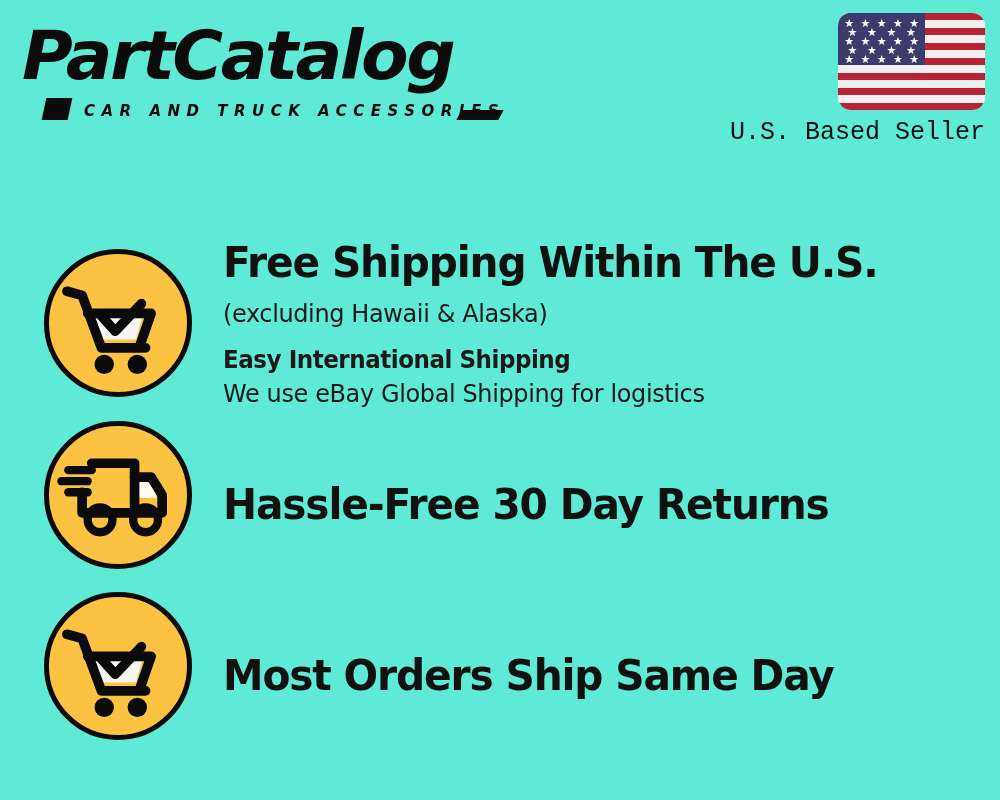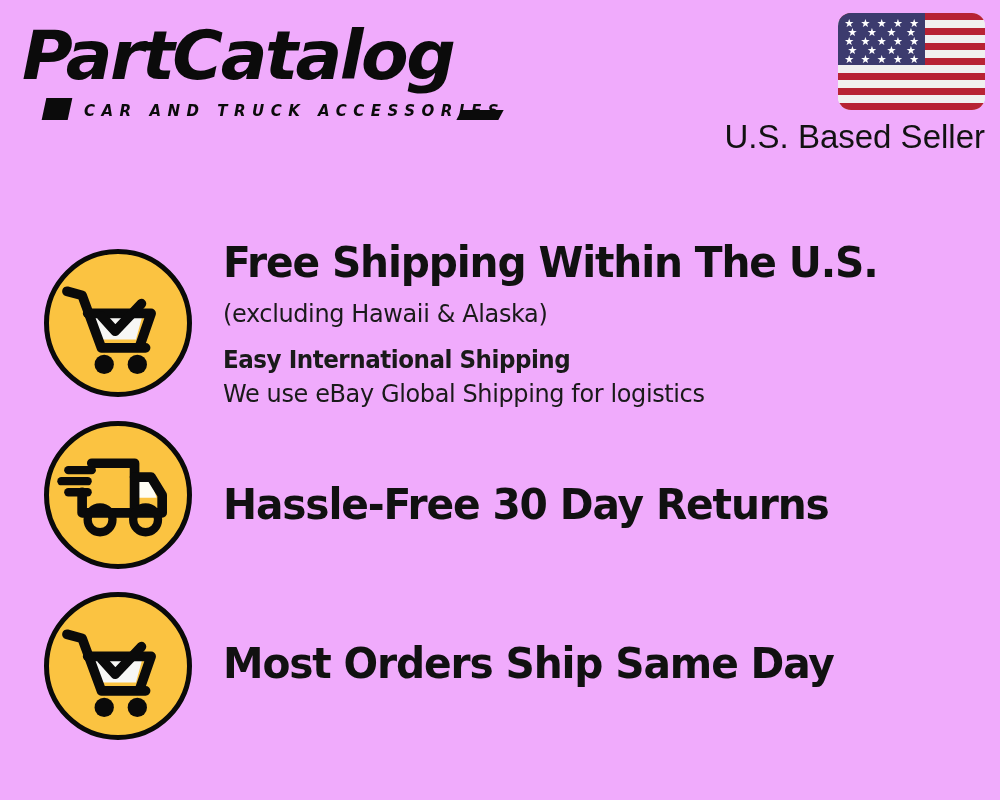--- a/index.html
+++ b/index.html
@@ -8,21 +8,21 @@
     background: #ffffff;
   }
   body {
     font-family: "Liberation Sans", sans-serif;
     -webkit-font-smoothing: antialiased;
   }
   #banner {
     position: relative;
     width: 1000px;
     height: 800px;
-    background: #f0abfc;
+    background: #5eead4;
     overflow: hidden;
   }
 
   
   .logo-block {
     position: absolute;
     left: 22px;
     top: 18px;
     width: 470px;
     height: 100px;
@@ -112,23 +112,23 @@
     font-size: 11px;
     line-height: 11px;
   }
 
   .seller-text {
     position: absolute;
     left: 722px;
     top: 118px;
     width: 263px;
     text-align: right;
-    font-family: Liberation Sans, sans-serif;
+    font-family: Liberation Mono, monospace;
     font-weight: 400;
-    font-size: 33px;
+    font-size: 25px;
     color: #121212;
     letter-spacing: 0px;
     white-space: nowrap;
   }
 
   
   .feature {
     position: absolute;
     left: 0;
     width: 1000px;
@@ -289,18 +289,18 @@
     <div class="badge" style="top:0">
       <svg width="138" height="138" viewBox="0 0 100 100" aria-hidden="true">
         <polygon points="31,40 69,40 63,62 37,62" fill="#f7f7f5"></polygon>
         <path d="M13 27 L24 30 L38 68 L70 68" fill="none" stroke="#0a0a0a" stroke-width="7" stroke-linecap="round" stroke-linejoin="round"></path>
         <path d="M28 43 L74 43 L66 66" fill="none" stroke="#0a0a0a" stroke-width="7" stroke-linecap="round" stroke-linejoin="round"></path>
         <path d="M38 45 L48 56 L67 36" fill="none" stroke="#0a0a0a" stroke-width="7" stroke-linecap="round" stroke-linejoin="round"></path>
         <circle cx="40" cy="80" r="7" fill="#0a0a0a"></circle>
         <circle cx="64" cy="80" r="7" fill="#0a0a0a"></circle>
       </svg>
     </div>
-    <div class="ftext" style="top:48px">
+    <div class="ftext" style="top:60px">
       <div class="fhead">Most Orders Ship Same Day</div>
     </div>
   </div>
 
 </div>
 
 </body></html>

